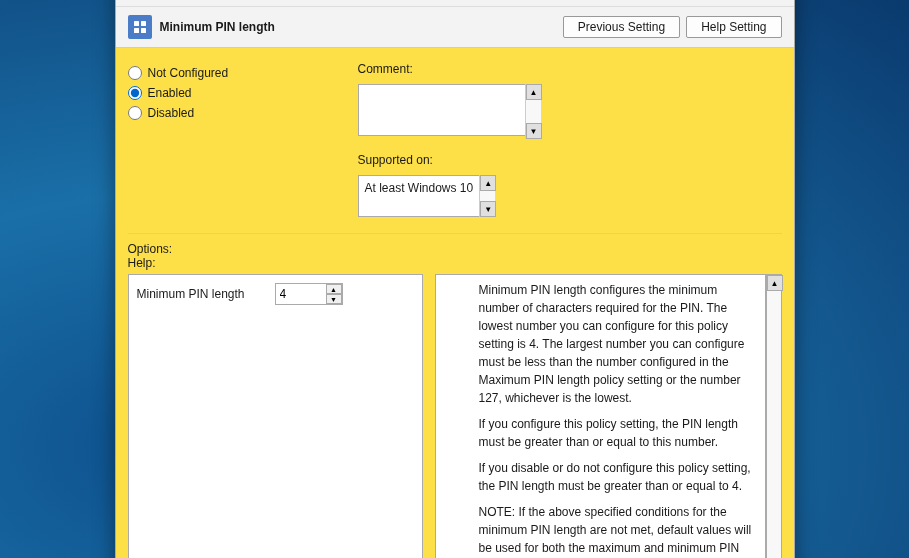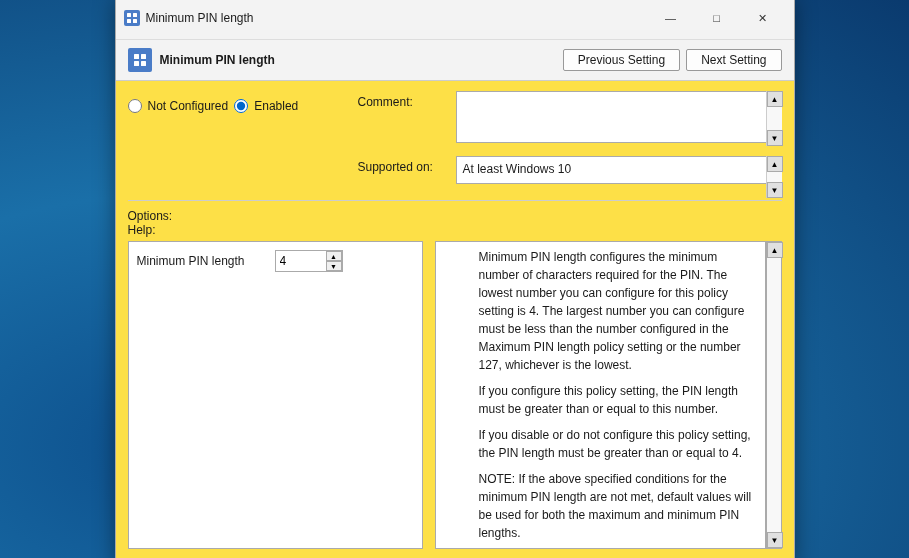--- a/index.html
+++ b/index.html
@@ -119,21 +119,21 @@
     }
 
     
     .left-panel {
       width: 230px;
       flex-shrink: 0;
     }
 
     .radio-group {
       display: flex;
-      flex-direction: row;
+      flex-direction: column;
       gap: 6px;
       padding-top: 8px;
     }
     .radio-item {
       display: flex;
       align-items: center;
       gap: 6px;
       cursor: pointer;
     }
     .radio-input {
@@ -151,20 +151,21 @@
       flex: 1;
       display: flex;
       flex-direction: column;
       gap: 4px;
     }
     .field-row {
       display: flex;
       align-items: flex-start;
       gap: 8px;
       margin-bottom: 6px;
+      flex-direction: column;
     }
     .field-label {
       font-size: 12px;
       color: #1a1a1a;
       width: 90px;
       flex-shrink: 0;
       padding-top: 4px;
     }
     .field-textarea-wrap {
       flex: 1;
@@ -194,21 +195,21 @@
       border: 1px solid #aaa;
       display: flex; align-items: center; justify-content: center;
       font-size: 8px;
       cursor: pointer;
       flex-shrink: 0;
     }
     .scrollbar-track { flex: 1; background: #f8f8f8; }
 
     .supported-box {
       width: 100%;
-      height: 28px;
+      height: 42px;
       border: 1px solid #aaa;
       background: white;
       padding: 3px 18px 3px 3px;
       font-size: 12px;
       position: relative;
       display: flex;
       align-items: flex-start;
     }
     .supported-text {
       font-size: 12px;
@@ -360,35 +361,39 @@
         <svg width="16" height="16" viewBox="0 0 16 16" fill="none">
           <rect x="2" y="2" width="5" height="5" fill="white" rx="0.5"></rect>
           <rect x="9" y="2" width="5" height="5" fill="white" rx="0.5"></rect>
           <rect x="2" y="9" width="5" height="5" fill="white" rx="0.5"></rect>
           <rect x="9" y="9" width="5" height="5" fill="white" rx="0.5"></rect>
         </svg>
       </div>
       <span class="policy-name">Minimum PIN length</span>
       <div class="header-buttons">
         <button class="btn">Previous Setting</button>
-        <button class="btn">Next Setting</button>
+        <button class="btn">Help Setting</button>
       </div>
     </div>
 
     <div class="main-body">
 
       <div class="left-panel">
         <div class="radio-group">
           <label class="radio-item">
             <input type="radio" class="radio-input" name="setting" value="not_configured" style="">
             <span class="radio-label">Not Configured</span>
           </label>
           <label class="radio-item">
             <input type="radio" class="radio-input" name="setting" value="enabled" checked="" style="">
             <span class="radio-label">Enabled</span>
+          </label>
+          <label class="radio-item">
+            <input type="radio" class="radio-input" name="setting" value="disabled" style="">
+            <span class="radio-label">Disabled</span>
           </label>
         </div>
       </div>
 
       <div class="right-panel">
 
         <div class="field-row">
           <span class="field-label">Comment:</span>
           <div class="field-textarea-wrap">
             <textarea class="comment-box" style=""></textarea>

